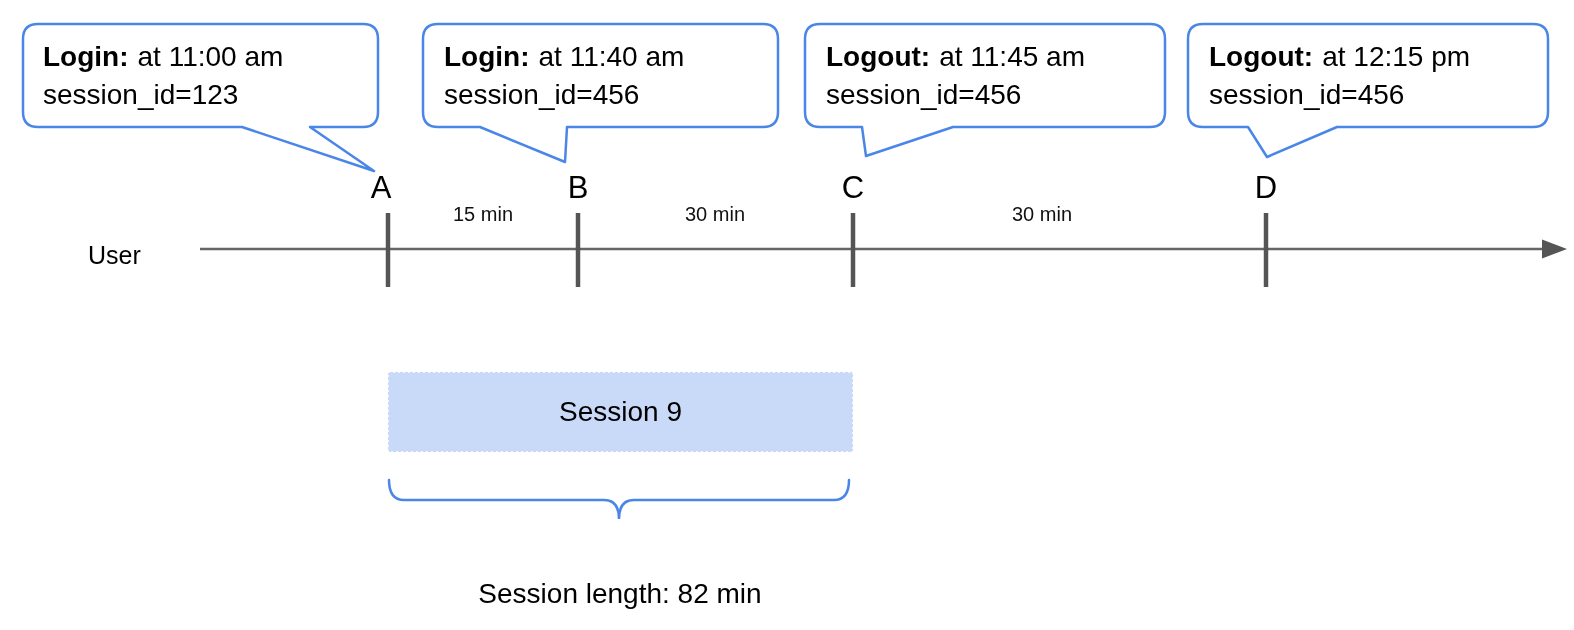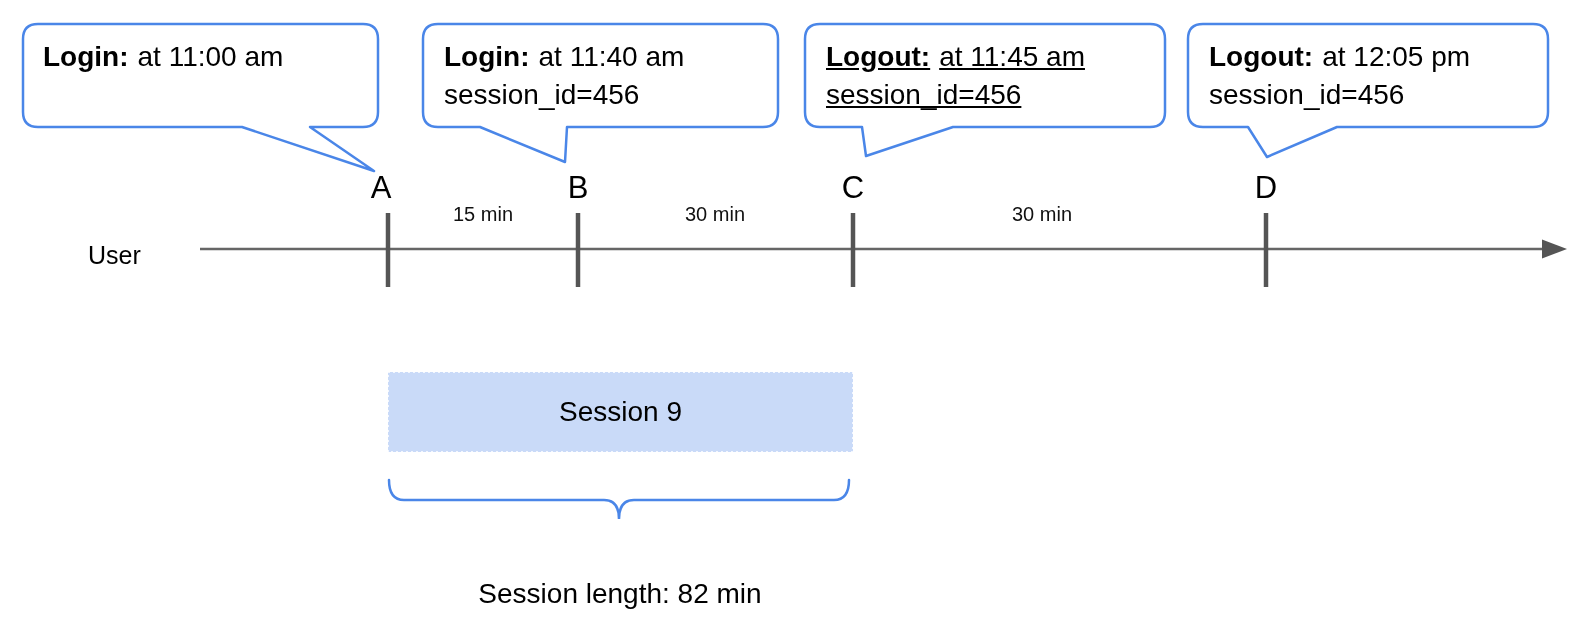--- a/index.html
+++ b/index.html
@@ -68,34 +68,35 @@
     <path d="M820,24 H1150 Q1165,24 1165,39 V112 Q1165,127 1150,127 H953 L866,156 L862,127 H820 Q805,127 805,112 V39 Q805,24 820,24 Z" fill="#ffffff" stroke="#4a86e8" stroke-width="2.5" stroke-linejoin="round"></path>
     <path d="M1203,24 H1533 Q1548,24 1548,39 V112 Q1548,127 1533,127 H1337 L1267,157 L1248,127 H1203 Q1188,127 1188,112 V39 Q1188,24 1203,24 Z" fill="#ffffff" stroke="#4a86e8" stroke-width="2.5" stroke-linejoin="round"></path>
 
     <rect x="388" y="372" width="465" height="80" fill="#c9daf8" stroke="#ffffff" stroke-width="1.5" stroke-dasharray="2,3"></rect>
 
     <path d="M389,480 Q389,500 404,500 L604,500 Q619,500 619,519 Q619,500 634,500 L834,500 Q849,500 849,480" fill="none" stroke="#4a86e8" stroke-width="2.5" stroke-linecap="round"></path>
   </svg>
 
   <div class="txt callout-text" style="left:43px; top:38px;">
     <div><span class="b">Login:</span><span class="t">at 11:00 am</span></div>
+    <div>session_id=123</div>
   </div>
 
   <div class="txt callout-text" style="left:444px; top:38px;">
     <div><span class="b">Login:</span><span class="t">at 11:40 am</span></div>
     <div>session_id=456</div>
   </div>
 
-  <div class="txt callout-text" style="left:826px; top:38px;text-decoration:underline;">
+  <div class="txt callout-text" style="left:826px; top:38px;">
     <div><span class="b">Logout:</span><span class="t">at 11:45 am</span></div>
     <div>session_id=456</div>
   </div>
 
   <div class="txt callout-text" style="left:1209px; top:38px;">
-    <div><span class="b">Logout:</span><span class="t">at 12:05 pm</span></div>
+    <div><span class="b">Logout:</span><span class="t">at 12:15 pm</span></div>
     <div>session_id=456</div>
   </div>
 
 
   <div class="txt event-letter" style="left:351px; top:172px;">A</div>
   <div class="txt event-letter" style="left:548px; top:172px;">B</div>
   <div class="txt event-letter" style="left:823px; top:172px;">C</div>
   <div class="txt event-letter" style="left:1236px; top:172px;">D</div>
 
   <div class="txt interval" style="left:413px; top:201px;">15 min</div>

